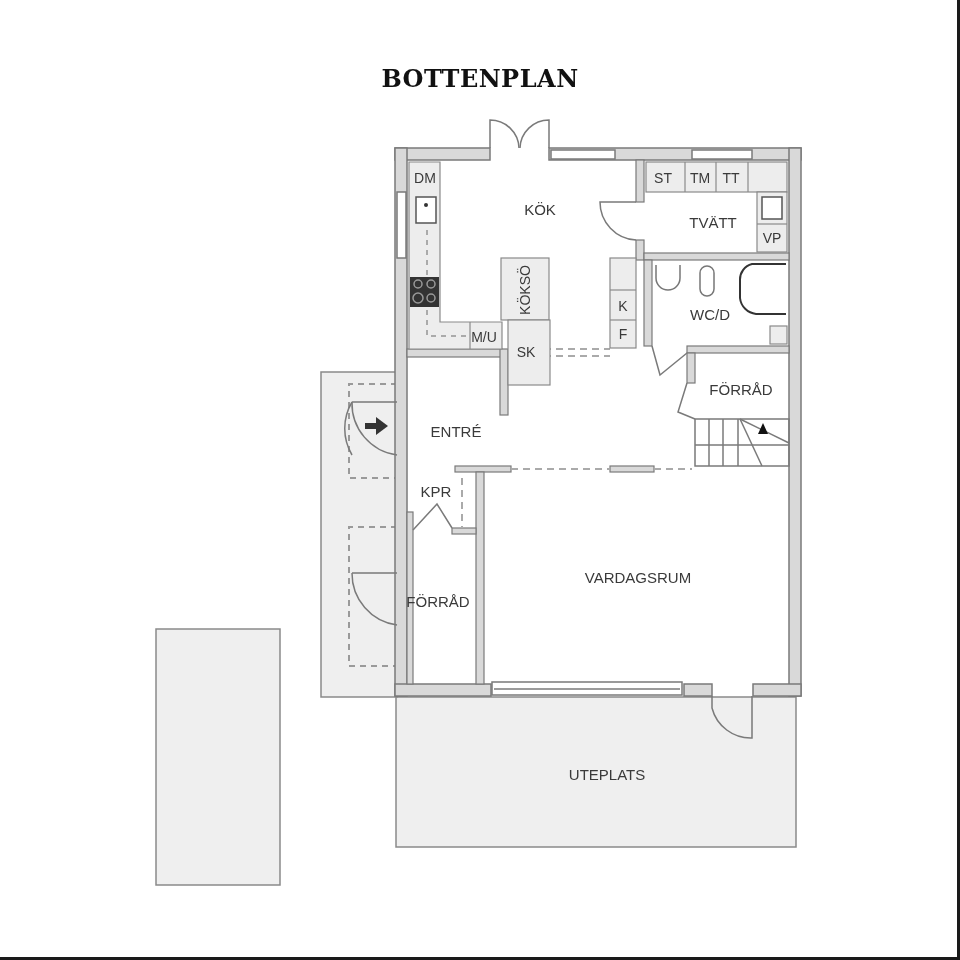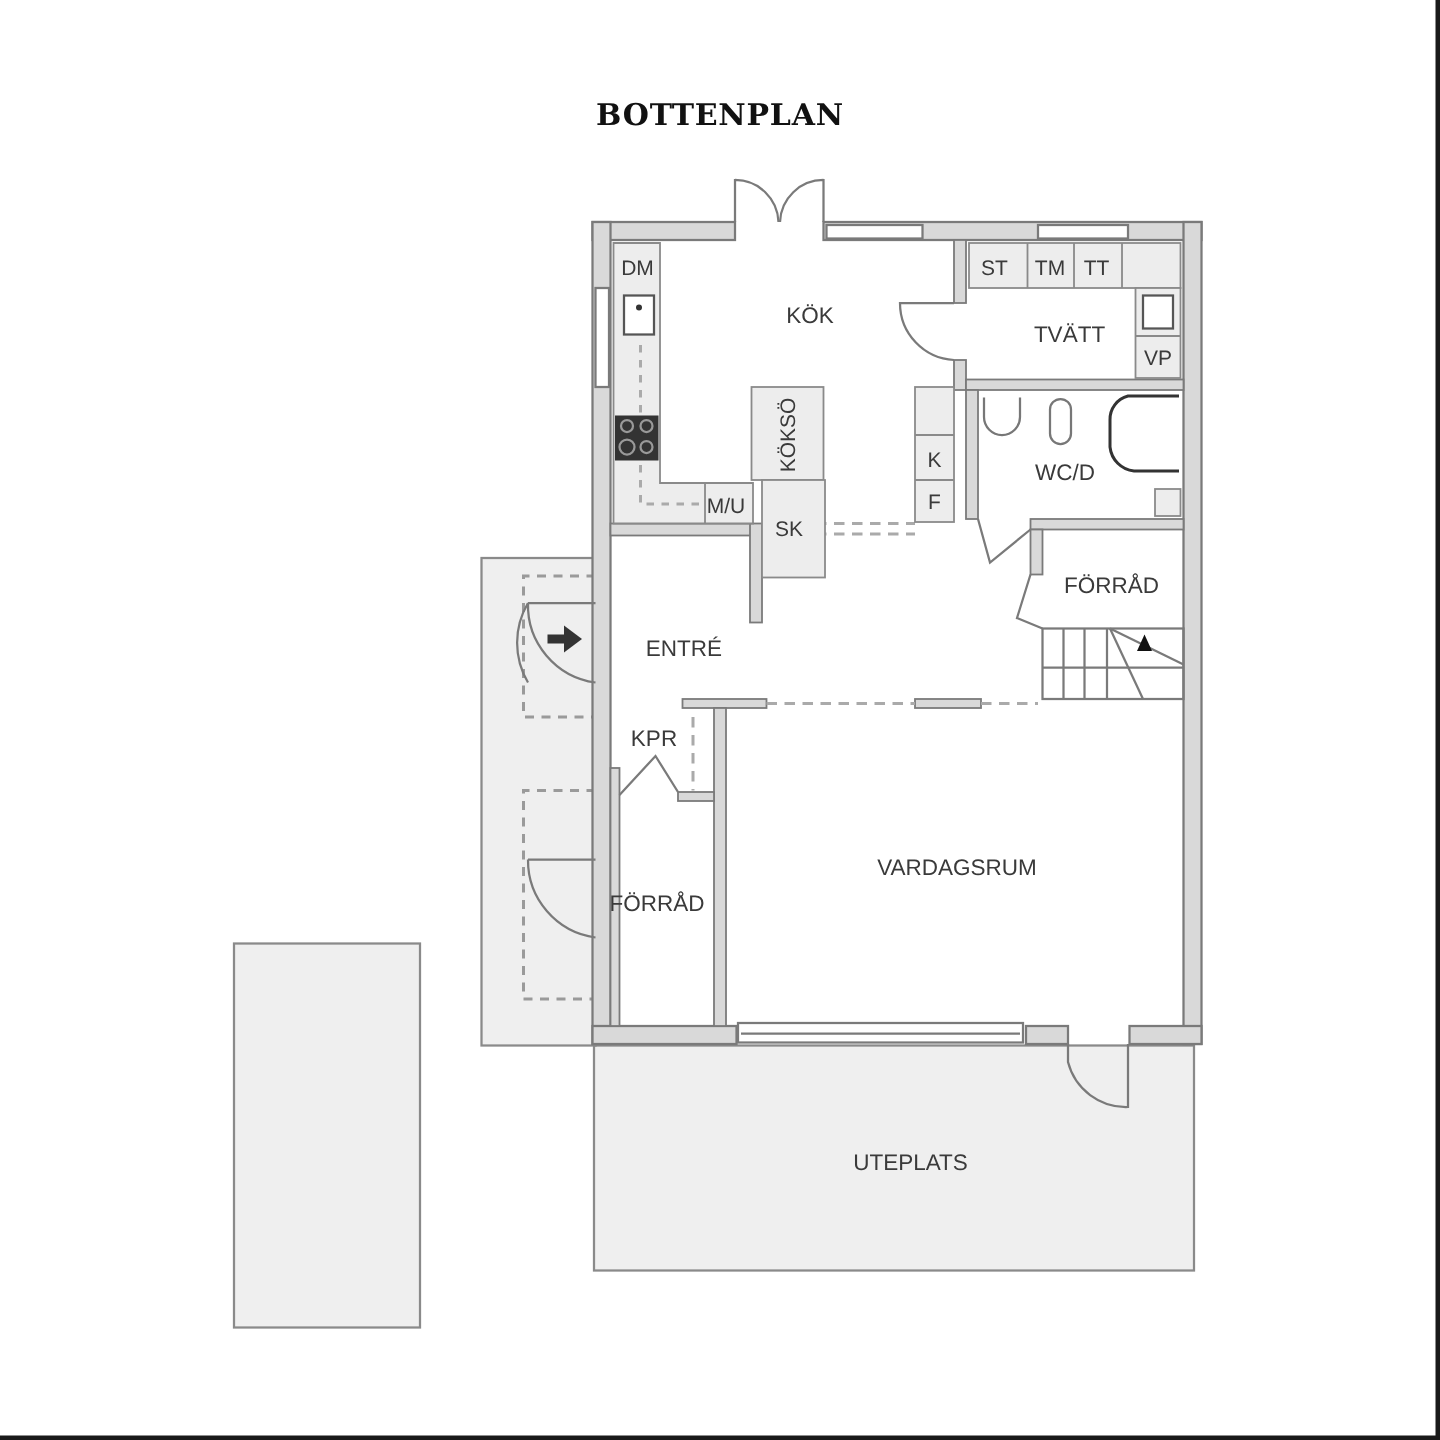--- a/index.html
+++ b/index.html
@@ -1,18 +1,18 @@
 <!DOCTYPE html>
 <html><head>
 <meta charset="utf-8">
 <style>
   html, body { margin:0; padding:0; background:#ffffff; }
   body { width:960px; height:960px; position:relative; overflow:hidden; }
   .frame { position:absolute; left:0; top:0; width:957px; height:957px; border-right:3px solid #1a1a1a; border-bottom:3px solid #1a1a1a; background:#fff; }
-  .title { position:absolute; left:0; width:960px; top:64px; text-align:center; font-family:"DejaVu Serif", serif; font-weight:bold; font-size:20px; letter-spacing:0.5px; color:#111; }
+  .title { position:absolute; left:0; width:960px; top:64px; text-align:center; font-family:"DejaVu Serif", serif; font-weight:bold; font-size:24px; letter-spacing:0.5px; color:#111; }
   svg { position:absolute; left:0; top:0; }
   .lbl { font-family:"Liberation Sans", sans-serif; font-size:15px; fill:#3a3a3a; }
   .lbl-s { font-family:"Liberation Sans", sans-serif; font-size:14px; fill:#3a3a3a; }
 </style>
 </head>
 <body>
 
 <div class="frame"></div>
 <div class="title">BOTTENPLAN</div>
 

